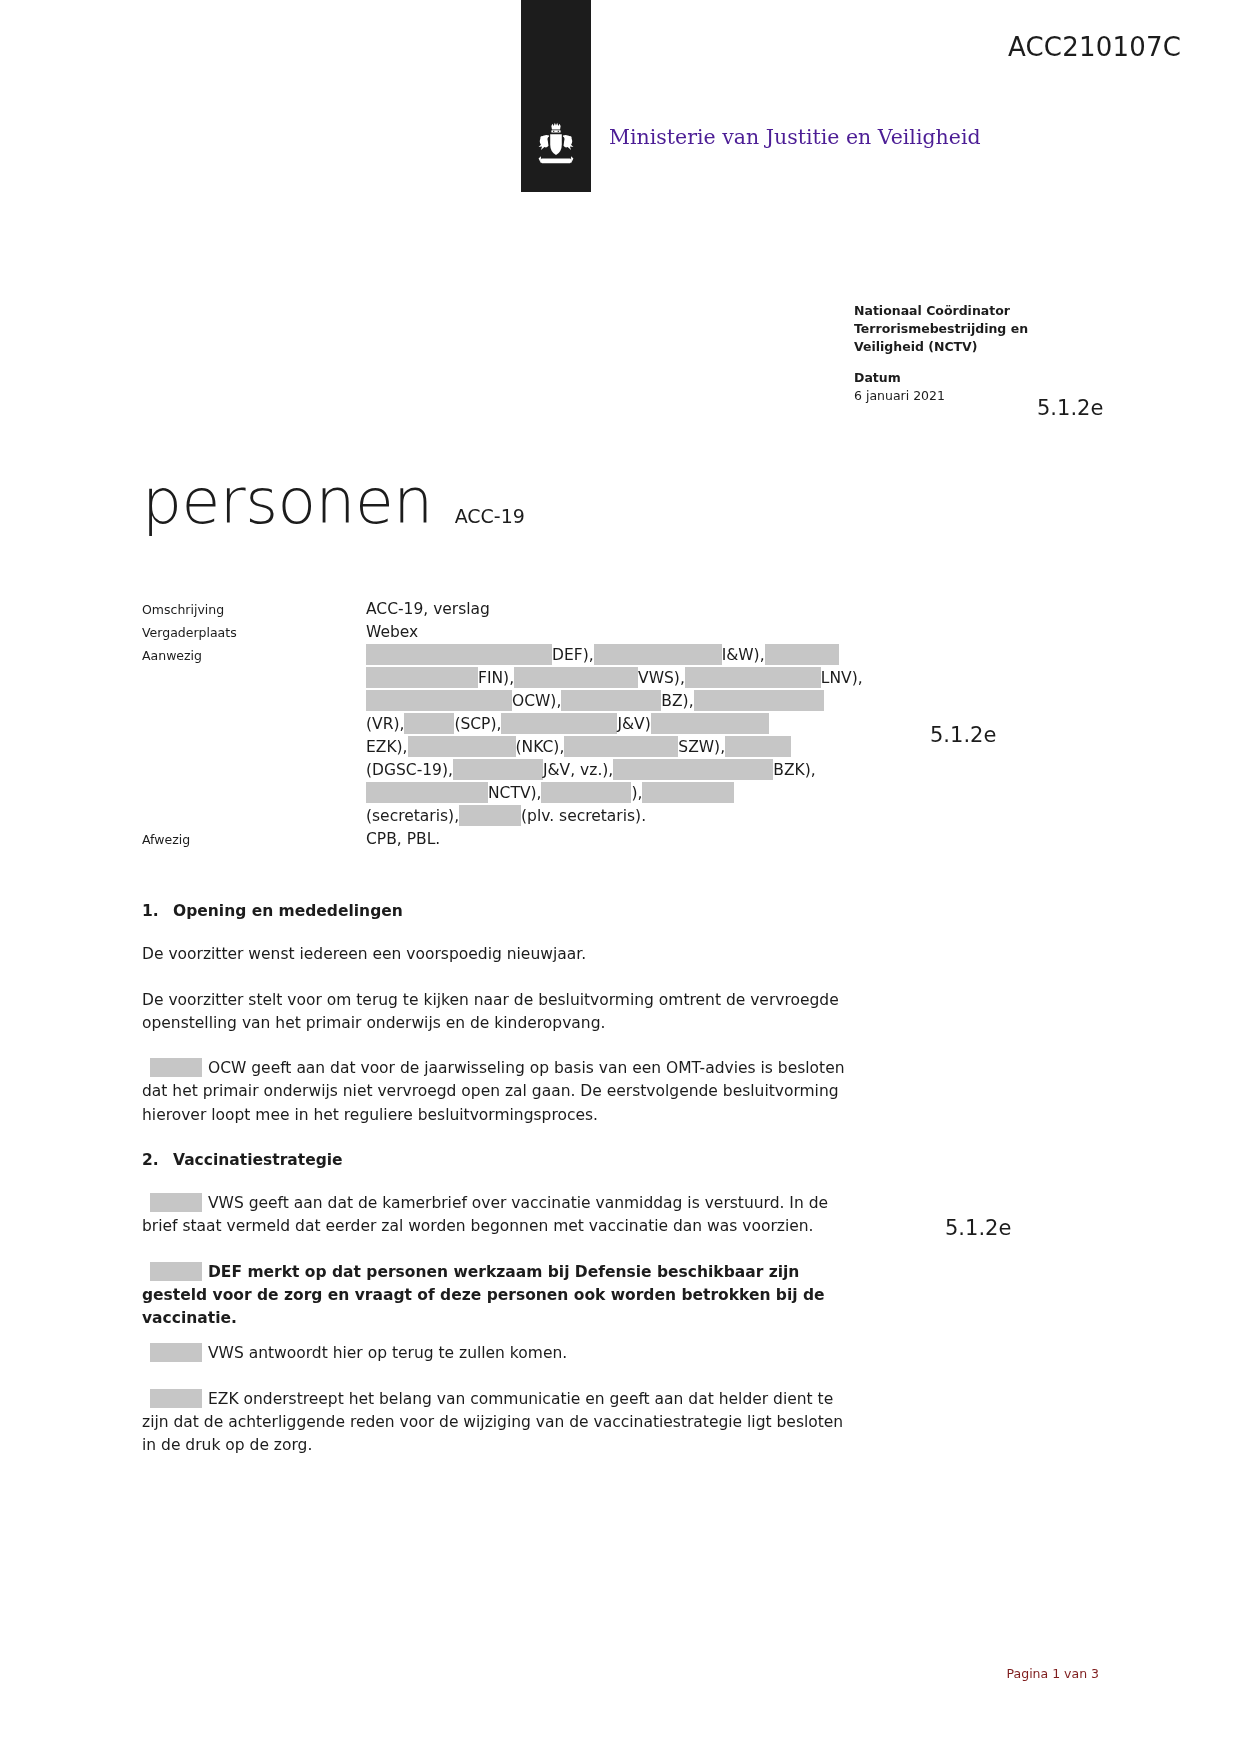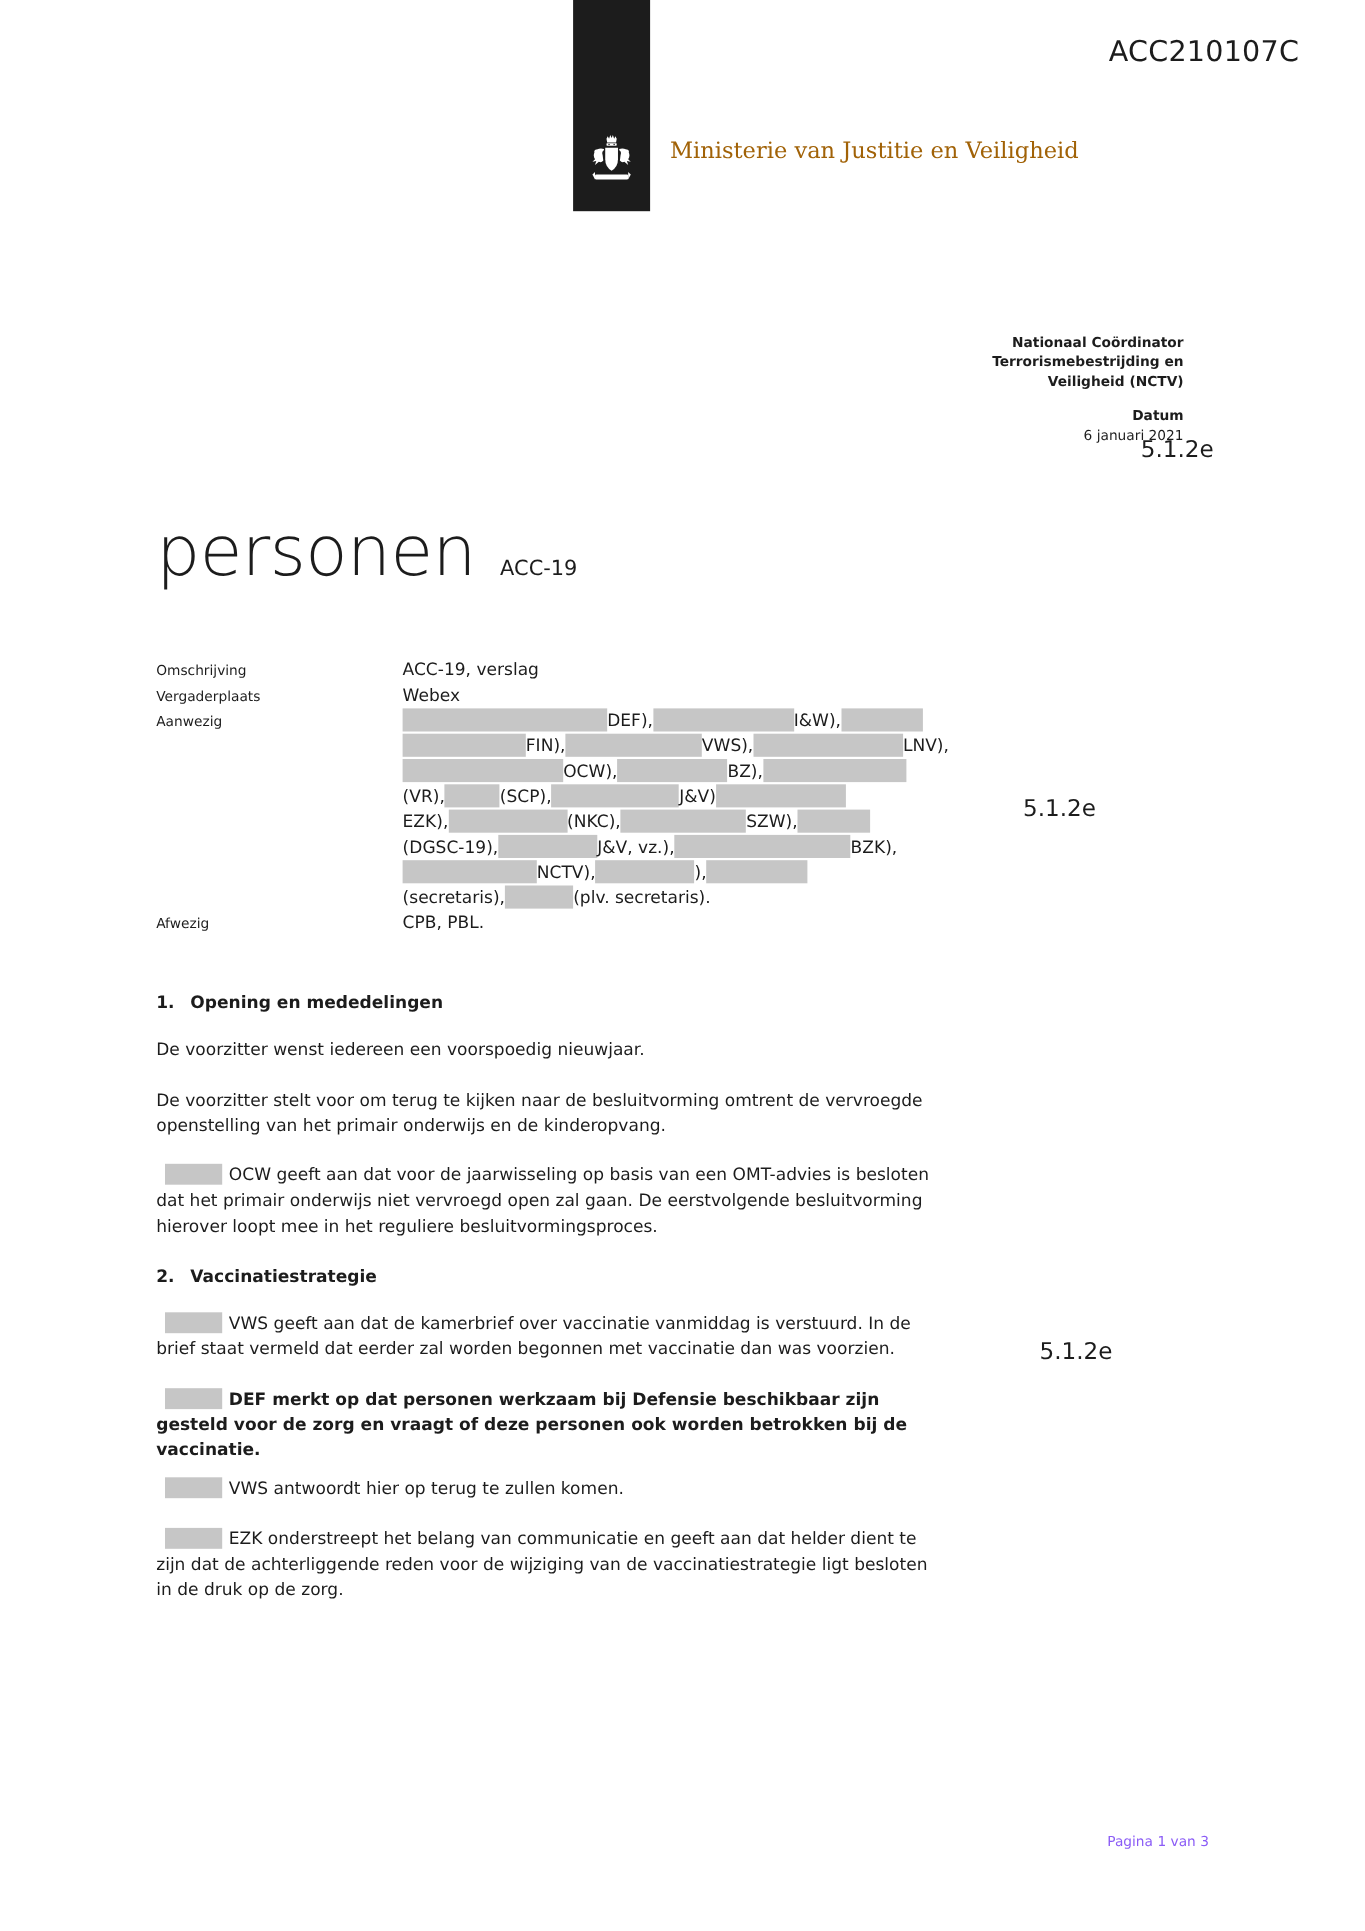--- a/index.html
+++ b/index.html
@@ -42,34 +42,33 @@
     left: 50%;
     transform: translateX(-50%);
     width: 58px;
     height: 58px;
   }
   .ministry-name {
     margin-left: 18px;
     margin-top: 125px;
     font-family: "DejaVu Serif", serif;
     font-size: 20.5px;
-    color: #a16207;
+    color: #4c1d95;
     white-space: nowrap;
   }
 
   
   .meta-col {
     position: absolute;
     top: 302px;
-    left: 886px;
+    left: 854px;
     width: 190px;
     font-size: 12.5px;
     line-height: 1.42;
     color: #1c1c1c;
-    text-align: right;
   }
   .meta-col .strong { font-weight: bold; }
   .meta-block { margin-bottom: 14px; }
   .meta-block.tight { margin-bottom: 10px; }
   .contact-line { display: flex; align-items: center; gap: 4px; margin-top: 2px; }
   .tlabel { min-width: 10px; }
 
   
   .redact {
     display: inline-block;
@@ -167,21 +166,21 @@
     margin-right: 6px;
     margin-left: 8px;
   }
 
   
   .footer {
     position: absolute;
     bottom: 74px;
     right: 142px;
     font-size: 12.5px;
-    color: #8b5cf6;
+    color: #7f1d1d;
   }
 </style>
 </head>
 <body>
 
 <div class="doc-ref">ACC210107C</div>
 
 <div class="logo-block">
   <div class="logo-bar">
     <svg class="coat-of-arms" viewBox="0 0 100 100">

